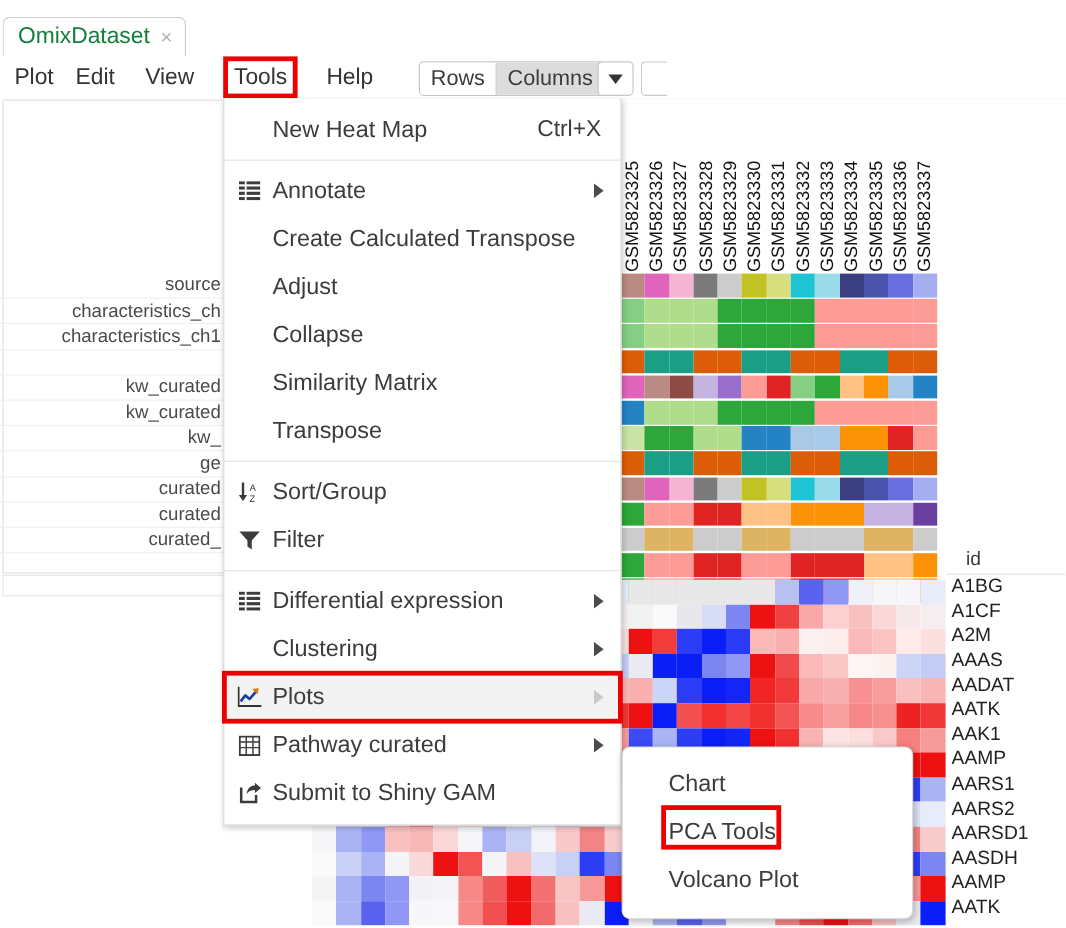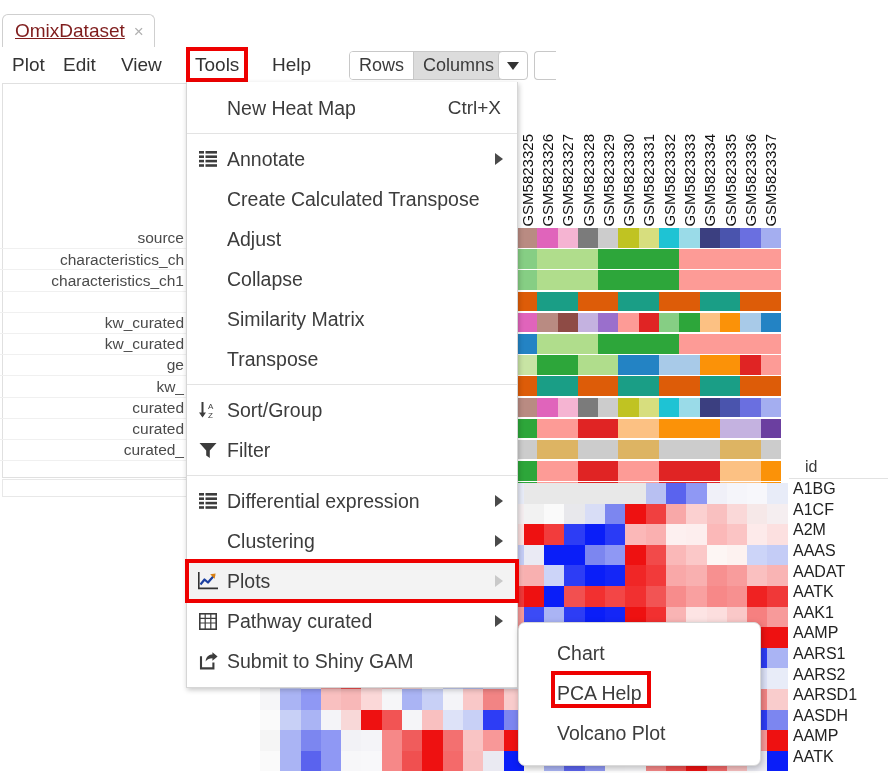--- a/index.html
+++ b/index.html
@@ -29,23 +29,22 @@
     padding: 0 10px 0 12px;
     border: 1px solid #cfcfcf;
     border-bottom: none;
     border-radius: 6px 6px 0 0;
     background: #ffffff;
     display: flex; align-items: center;
     box-sizing: border-box;
   }
   .tab-label {
     font-size: 19px;
-    color: #7f1d1d;
+    color: #15803d;
     white-space: nowrap;
-    text-decoration: underline;
   }
   .tab-close {
     margin-left: 9px;
     font-size: 17px;
     color: #b0b0b0;
     line-height: 1;
   }
 
   
   .menubar {
@@ -383,22 +382,22 @@
         </div>
       </div>
 
     <div class="rowlabels" id="rowlabels">
         <div class="rowlabel">source</div>
         <div class="rowlabel">characteristics_ch</div>
         <div class="rowlabel">characteristics_ch1</div>
         <div class="rowlabel"></div>
         <div class="rowlabel">kw_curated</div>
         <div class="rowlabel">kw_curated</div>
+        <div class="rowlabel">kw_</div>
         <div class="rowlabel">ge</div>
-        <div class="rowlabel">kw_</div>
         <div class="rowlabel">curated</div>
         <div class="rowlabel">curated</div>
         <div class="rowlabel">curated_</div>
       </div>
 
     <div class="grid" id="annogrid" style="left:517px; top:146px;">
         <div class="grow" style="height: 21.2px;">
           <div class="gcell" style="width: 20.3px; height: 19.6px; background: rgb(185, 139, 130);"></div>
           <div class="gcell" style="width: 20.3px; height: 19.6px; background: rgb(224, 100, 187);"></div>
           <div class="gcell" style="width: 20.3px; height: 19.6px; background: rgb(245, 180, 210);"></div>
@@ -1124,21 +1123,21 @@
         </span>
         <span class="mi-label">Submit to Shiny GAM</span>
       </div>
     </div>
 
   <div class="submenu" id="plotsmenu">
       <div class="smi">
         <span>Chart</span>
       </div>
       <div class="smi">
-        <span>PCA Help</span>
+        <span>PCA Tools</span>
       </div>
       <div class="smi">
         <span>Volcano Plot</span>
       </div>
     </div>
 
   <div class="redbox" style="left:551px; top:671px; width:100px; height:37px;"></div>
 </div>
 
 </body></html>

